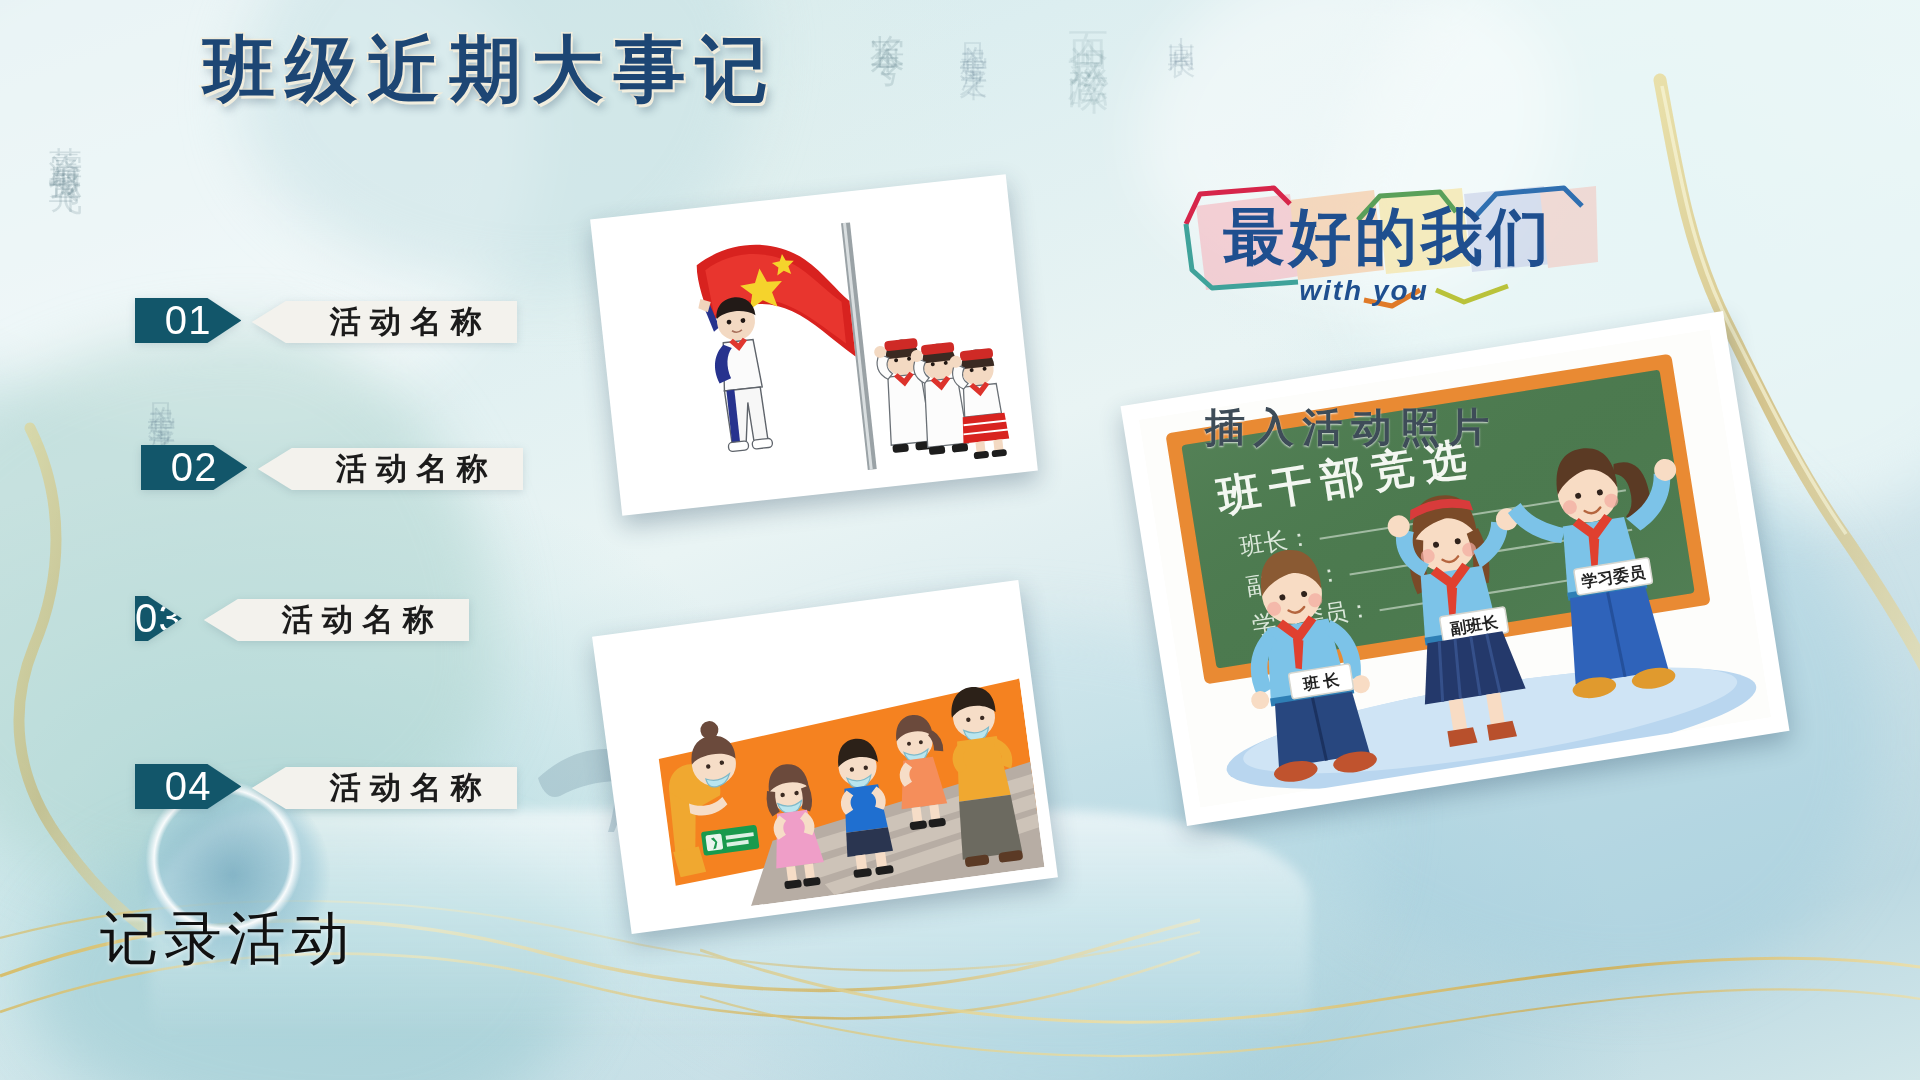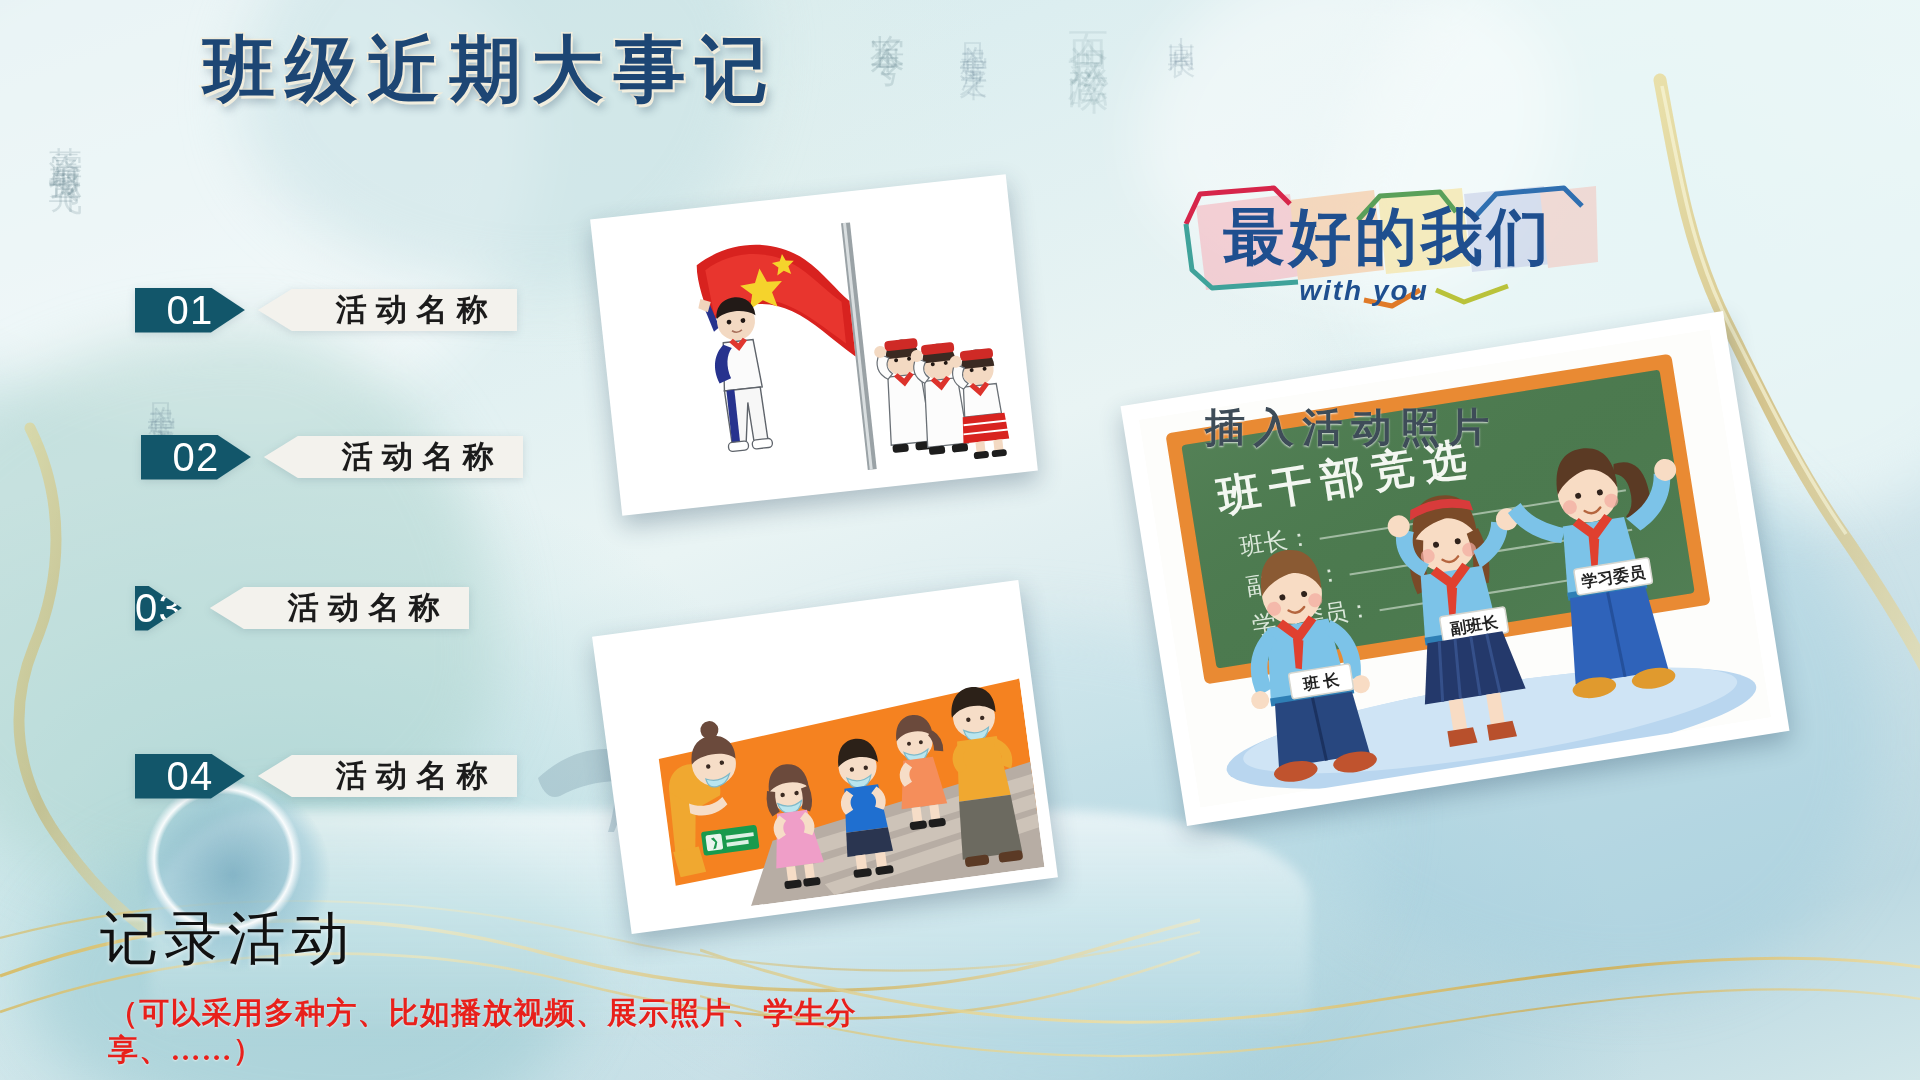--- a/index.html
+++ b/index.html
@@ -73,37 +73,37 @@
     -webkit-text-stroke:3px #f3efdf;
     paint-order:stroke fill;
     text-shadow:
       0 0 2px #f6f2e2,
       2px 3px 0 rgba(243,239,223,.95),
       4px 6px 9px rgba(40,70,95,.35);
     white-space:nowrap;
   }
 
   
-  .bar{ position:absolute; height:66px; display:flex; align-items:center; filter:drop-shadow(0 2px 4px rgba(30,60,80,.14)); }
+  .bar{ position:absolute; height:66px; display:flex; align-items:flex-end; filter:drop-shadow(0 2px 4px rgba(30,60,80,.14)); }
   .bar .num{
     width:125px; display:flex; align-items:center; justify-content:center;
     background:#12566a; color:#ffffff;
     font-family:"Liberation Sans", sans-serif; font-size:40px; font-weight:300;
     letter-spacing:.03em;
     clip-path:polygon(0 0, calc(100% - 34px) 0, 100% 50%, calc(100% - 34px) 100%, 0 100%);
     margin-right:-34px; position:relative; z-index:3;
   }
   .bar .chev{
     width:92px; background:#c4d7d3;
     clip-path:polygon(0 0, calc(100% - 34px) 0, 100% 50%, calc(100% - 34px) 100%, 0 100%, 34px 50%);
     margin-right:-34px; position:relative; z-index:2;
   }
   .bar .panel{
     background:#f3f2ed; display:flex; align-items:center;
-    padding-left:78px; padding-right:20px; position:relative; z-index:1;
+    padding-left:78px; padding-right:26px; position:relative; z-index:1;
     clip-path:polygon(34px 0, 100% 0, 100% 100%, 34px 100%, 0 50%);
   }
   .bar .panel span{
     font-family:"Liberation Serif", serif; font-weight:700;
     font-size:31px; letter-spacing:.30em; color:#1b1b1b; white-space:nowrap;
   }
 
   
   .photo{ position:absolute; background:#ffffff; box-shadow:0 10px 24px rgba(30,60,85,.30); }
 
@@ -557,15 +557,14 @@
 
       <text x="210" y="80" text-anchor="middle" font-family="'Liberation Serif',serif" font-size="62" font-weight="700" letter-spacing="4" fill="#1f4f8f">最好的我们</text>
 
       <text x="186" y="122" text-anchor="middle" font-family="'Liberation Sans',sans-serif" font-size="28" font-weight="700" font-style="italic" letter-spacing="2" fill="#1f4f8f">with you</text>
     </svg>
   </div>
 
   <div id="insert-caption">插入活动照片</div>
 
   <div id="record-title">记录活动</div>
-  <div id="record-note">（可以采用多种方、比如播放视频、展示照片、学生分享、……）</div>
 
 </div>
 
 </body></html>

